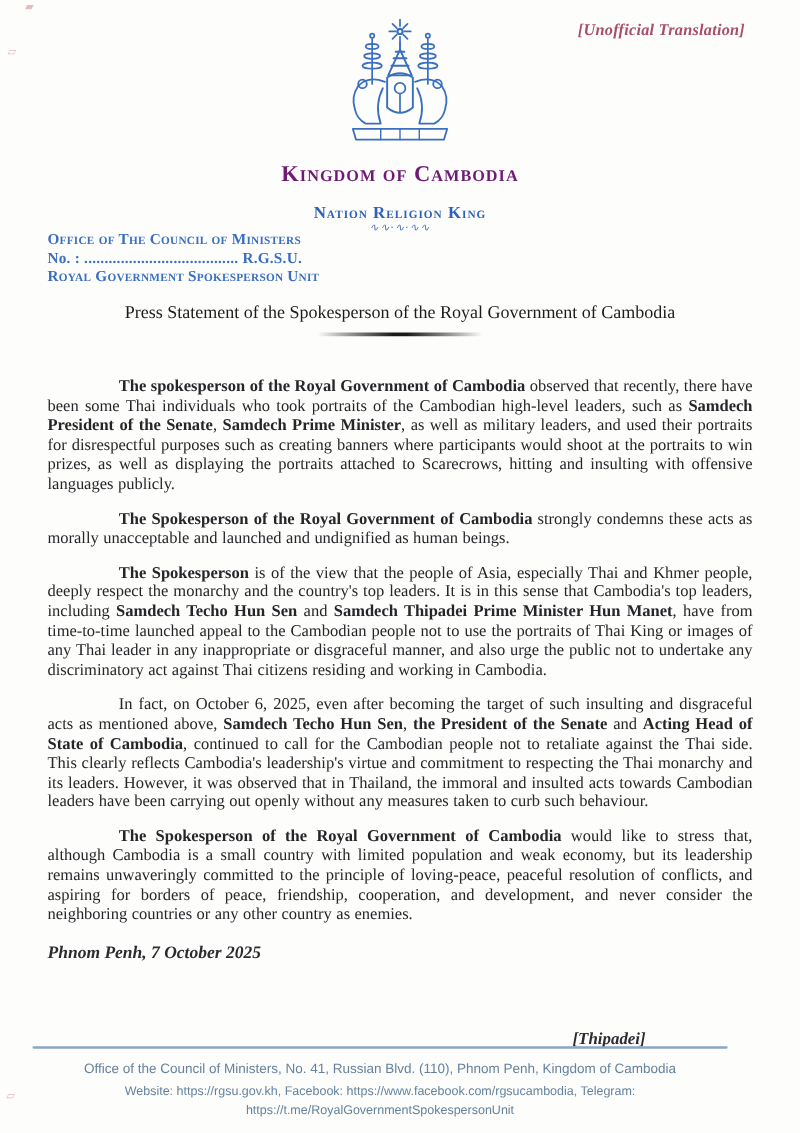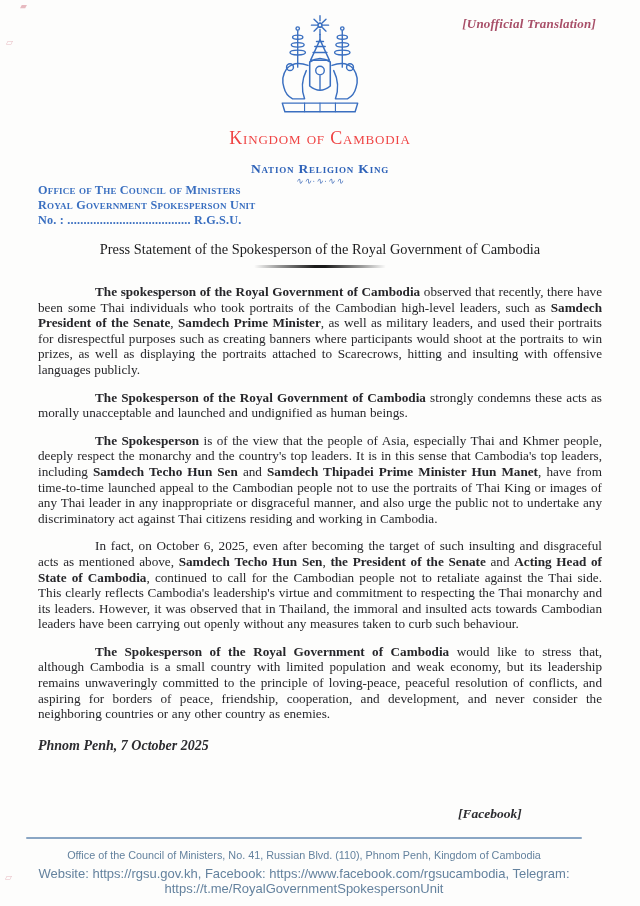--- a/index.html
+++ b/index.html
@@ -24,21 +24,21 @@
     color:#a84f68; font-weight:bold; font-style:italic;
     font-size:13px; letter-spacing:.2px;
     font-family:"Liberation Serif",serif;
   }
 
   .emblem-wrap { text-align:center; margin-top:8px; }
   .emblem-wrap svg { display:inline-block; }
 
   .kingdom-title {
     text-align:center; margin-top:2px;
-    color:#ef4444; font-weight:normal; font-size:18px; line-height:20px;
+    color:#701a75; font-weight:bold; font-size:18px; line-height:20px;
     letter-spacing:.8px; font-variant:small-caps;
   }
   .motto {
     text-align:center; margin-top:13px;
     color:#2e62b8; font-weight:bold; font-size:13.5px; line-height:15px;
     letter-spacing:.8px; font-variant:small-caps;
   }
   .ornament {
     text-align:center; height:11px; line-height:11px;
     color:#4a74bd; font-size:9px; letter-spacing:1px; font-style:italic;
@@ -54,21 +54,21 @@
   .statement-title {
     text-align:center; margin-top:12px;
     font-weight:normal; font-size:14.4px; line-height:18px; color:#1c1c1e;
   }
   .title-divider {
     width:132px; height:3px; margin:7px auto 0 auto;
     background:linear-gradient(to right, rgba(0,0,0,0) 0%, rgba(40,40,40,.45) 18%, #1a1a1a 46%, #1a1a1a 54%, rgba(40,40,40,.45) 82%, rgba(0,0,0,0) 100%);
     border-radius:2px;
   }
 
-  .bodytext { margin-top:16px; }
+  .bodytext { margin-top:32px; }
   .para {
     font-size:13.2px; line-height:15.6px; text-align:justify;
     text-indent:57px; color:#26262a; margin-bottom:12px;
     word-spacing:.3px;
   }
   .para b { font-weight:bold; }
 
   .dateline {
     text-align:left; padding-right:44px; margin-top:16px;
     font-style:italic; font-weight:bold; font-size:14px; color:#2c2c30;
@@ -80,21 +80,21 @@
   }
 
   .footer {
     position:absolute; left:0; bottom:10px; width:608px; text-align:center;
     font-family:"Liberation Sans","DejaVu Sans",sans-serif;
   }
   .footer-rule {
     width:556px; height:2px; margin:0 auto 9px auto; background:#8aa6c4; border-radius:1px;
   }
   .footer-address { color:#64829e; font-size:10.8px; line-height:15px; }
-  .footer-contacts { color:#64829e; font-size:13px; line-height:15px; margin-top:3px; }
+  .footer-contacts { color:#64829e; font-size:10px; line-height:15px; margin-top:3px; }
 </style>
 </head>
 <body>
 
 <div class="page">
 
   <span class="scan-mark m1">▰</span>
   <span class="scan-mark m2">▱</span>
   <span class="scan-mark m3">▱</span>
 
@@ -139,38 +139,38 @@
       <path d="M52 104 V114 M70 104 V114 M88 104 V114" stroke-width="1.3"></path>
     </svg>
   </div>
 
   <div class="kingdom-title">Kingdom of Cambodia</div>
   <div class="motto">Nation Religion King</div>
   <div class="ornament">∿∿∙∿∙∿∿</div>
 
   <div class="office-block">
     <div class="office-line">Office of The Council of Ministers</div>
+    <div class="office-line no-line">No. : ...................................... R.G.S.U.</div>
     <div class="office-line">Royal Government Spokesperson Unit</div>
-    <div class="office-line no-line">No. : ...................................... R.G.S.U.</div>
   </div>
 
   <div class="statement-title">Press Statement of the Spokesperson of the Royal Government of Cambodia</div>
   <div class="title-divider"></div>
 
   <div class="bodytext">
     <p class="para"><b>The spokesperson of the Royal Government of Cambodia</b><span> observed that recently, there have been some Thai individuals who took portraits of the Cambodian high-level leaders, such as </span><b>Samdech President of the Senate</b><span>, </span><b>Samdech Prime Minister</b><span>, as well as military leaders, and used their portraits for disrespectful purposes such as creating banners where participants would shoot at the portraits to win prizes, as well as displaying the portraits attached to Scarecrows, hitting and insulting with offensive languages publicly.</span></p>
     <p class="para"><b>The Spokesperson of the Royal Government of Cambodia</b><span> strongly condemns these acts as morally unacceptable and launched and undignified as human beings.</span></p>
     <p class="para"><b>The Spokesperson</b><span> is of the view that the people of Asia, especially Thai and Khmer people, deeply respect the monarchy and the country's top leaders. It is in this sense that Cambodia's top leaders, including </span><b>Samdech Techo Hun Sen</b><span> and </span><b>Samdech Thipadei Prime Minister Hun Manet</b><span>, have from time-to-time launched appeal to the Cambodian people not to use the portraits of Thai King or images of any Thai leader in any inappropriate or disgraceful manner, and also urge the public not to undertake any discriminatory act against Thai citizens residing and working in Cambodia.</span></p>
     <p class="para"><span>In fact, on October 6, 2025, even after becoming the target of such insulting and disgraceful acts as mentioned above, </span><b>Samdech Techo Hun Sen</b><span>, </span><b>the President of the Senate</b><span> and </span><b>Acting Head of State of Cambodia</b><span>, continued to call for the Cambodian people not to retaliate against the Thai side. This clearly reflects Cambodia's leadership's virtue and commitment to respecting the Thai monarchy and its leaders. However, it was observed that in Thailand, the immoral and insulted acts towards Cambodian leaders have been carrying out openly without any measures taken to curb such behaviour.</span></p>
     <p class="para"><b>The Spokesperson of the Royal Government of Cambodia</b><span> would like to stress that, although Cambodia is a small country with limited population and weak economy, but its leadership remains unwaveringly committed to the principle of loving-peace, peaceful resolution of conflicts, and aspiring for borders of peace, friendship, cooperation, and development, and never consider the neighboring countries or any other country as enemies.</span></p>
   </div>
 
   <div class="dateline">Phnom Penh, 7 October 2025</div>
 
-  <div class="stamped">[Facebook]</div>
+  <div class="stamped">[Thipadei]</div>
 
   <div class="footer">
     <div class="footer-rule"></div>
     <div class="footer-address">Office of the Council of Ministers, No. 41, Russian Blvd. (110), Phnom Penh, Kingdom of Cambodia</div>
     <div class="footer-contacts">Website: https://rgsu.gov.kh, Facebook: https://www.facebook.com/rgsucambodia, Telegram: https://t.me/RoyalGovernmentSpokespersonUnit</div>
   </div>
 
 </div>
 
 </body></html>

